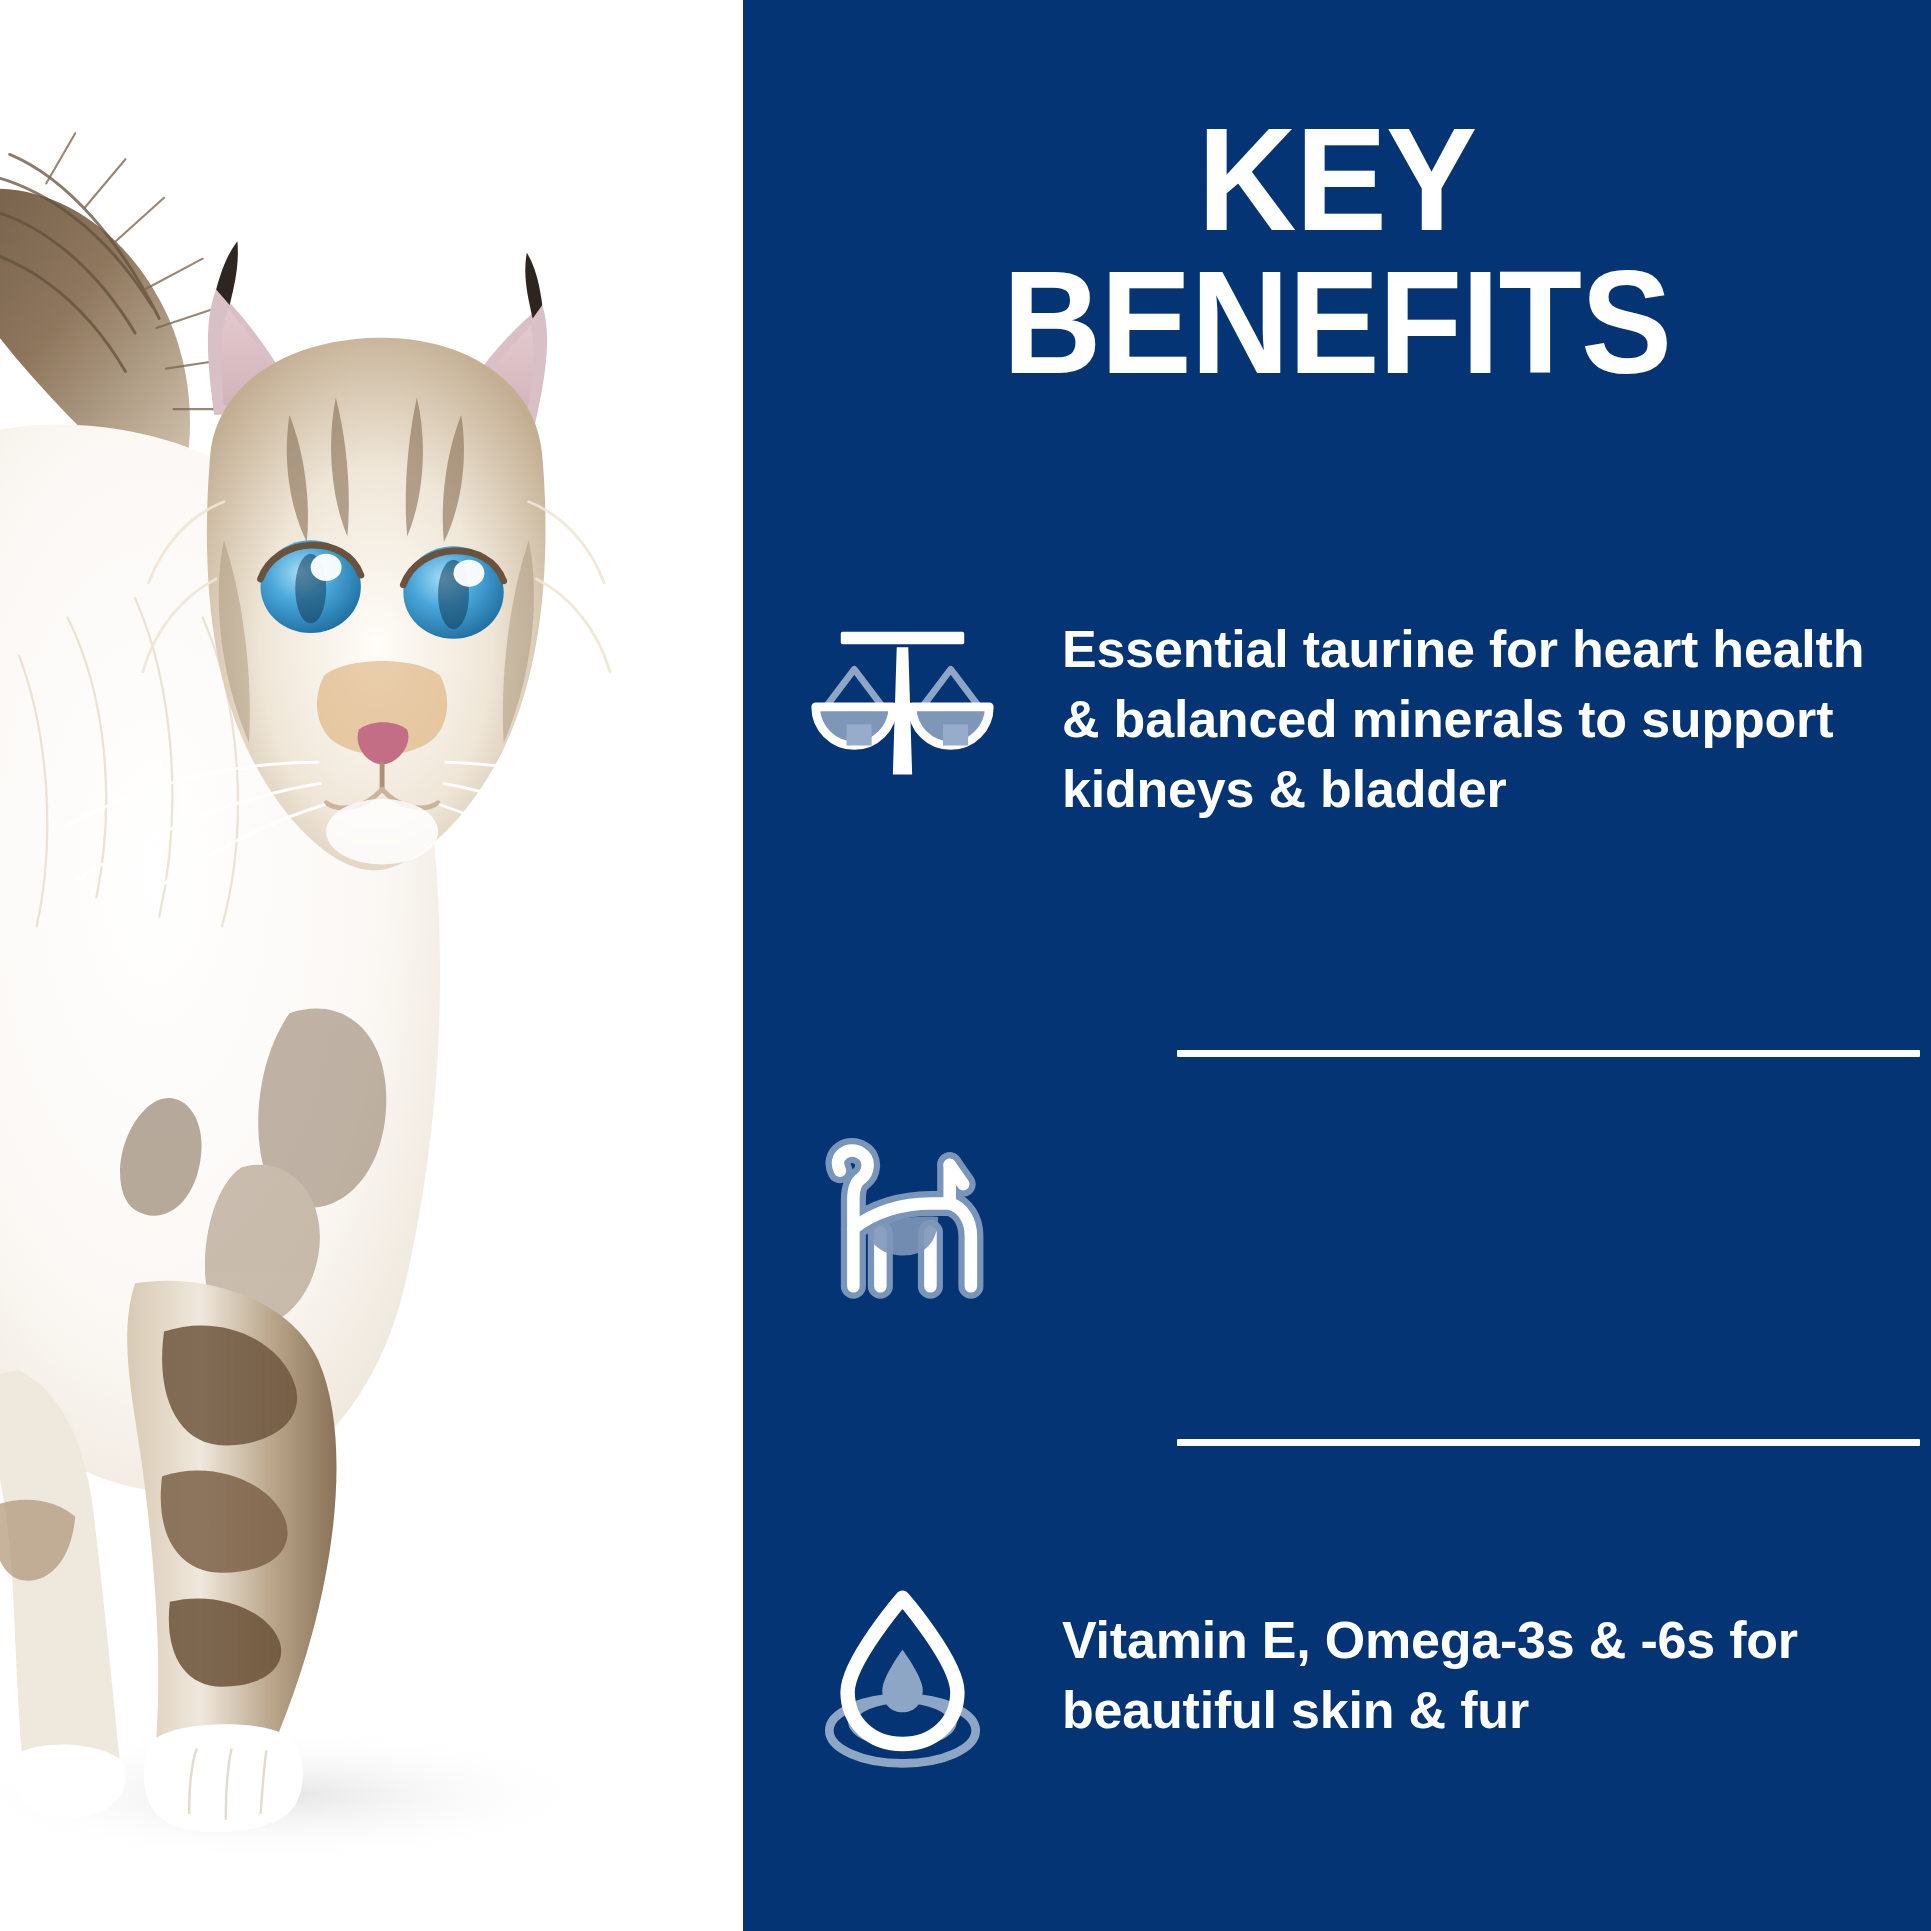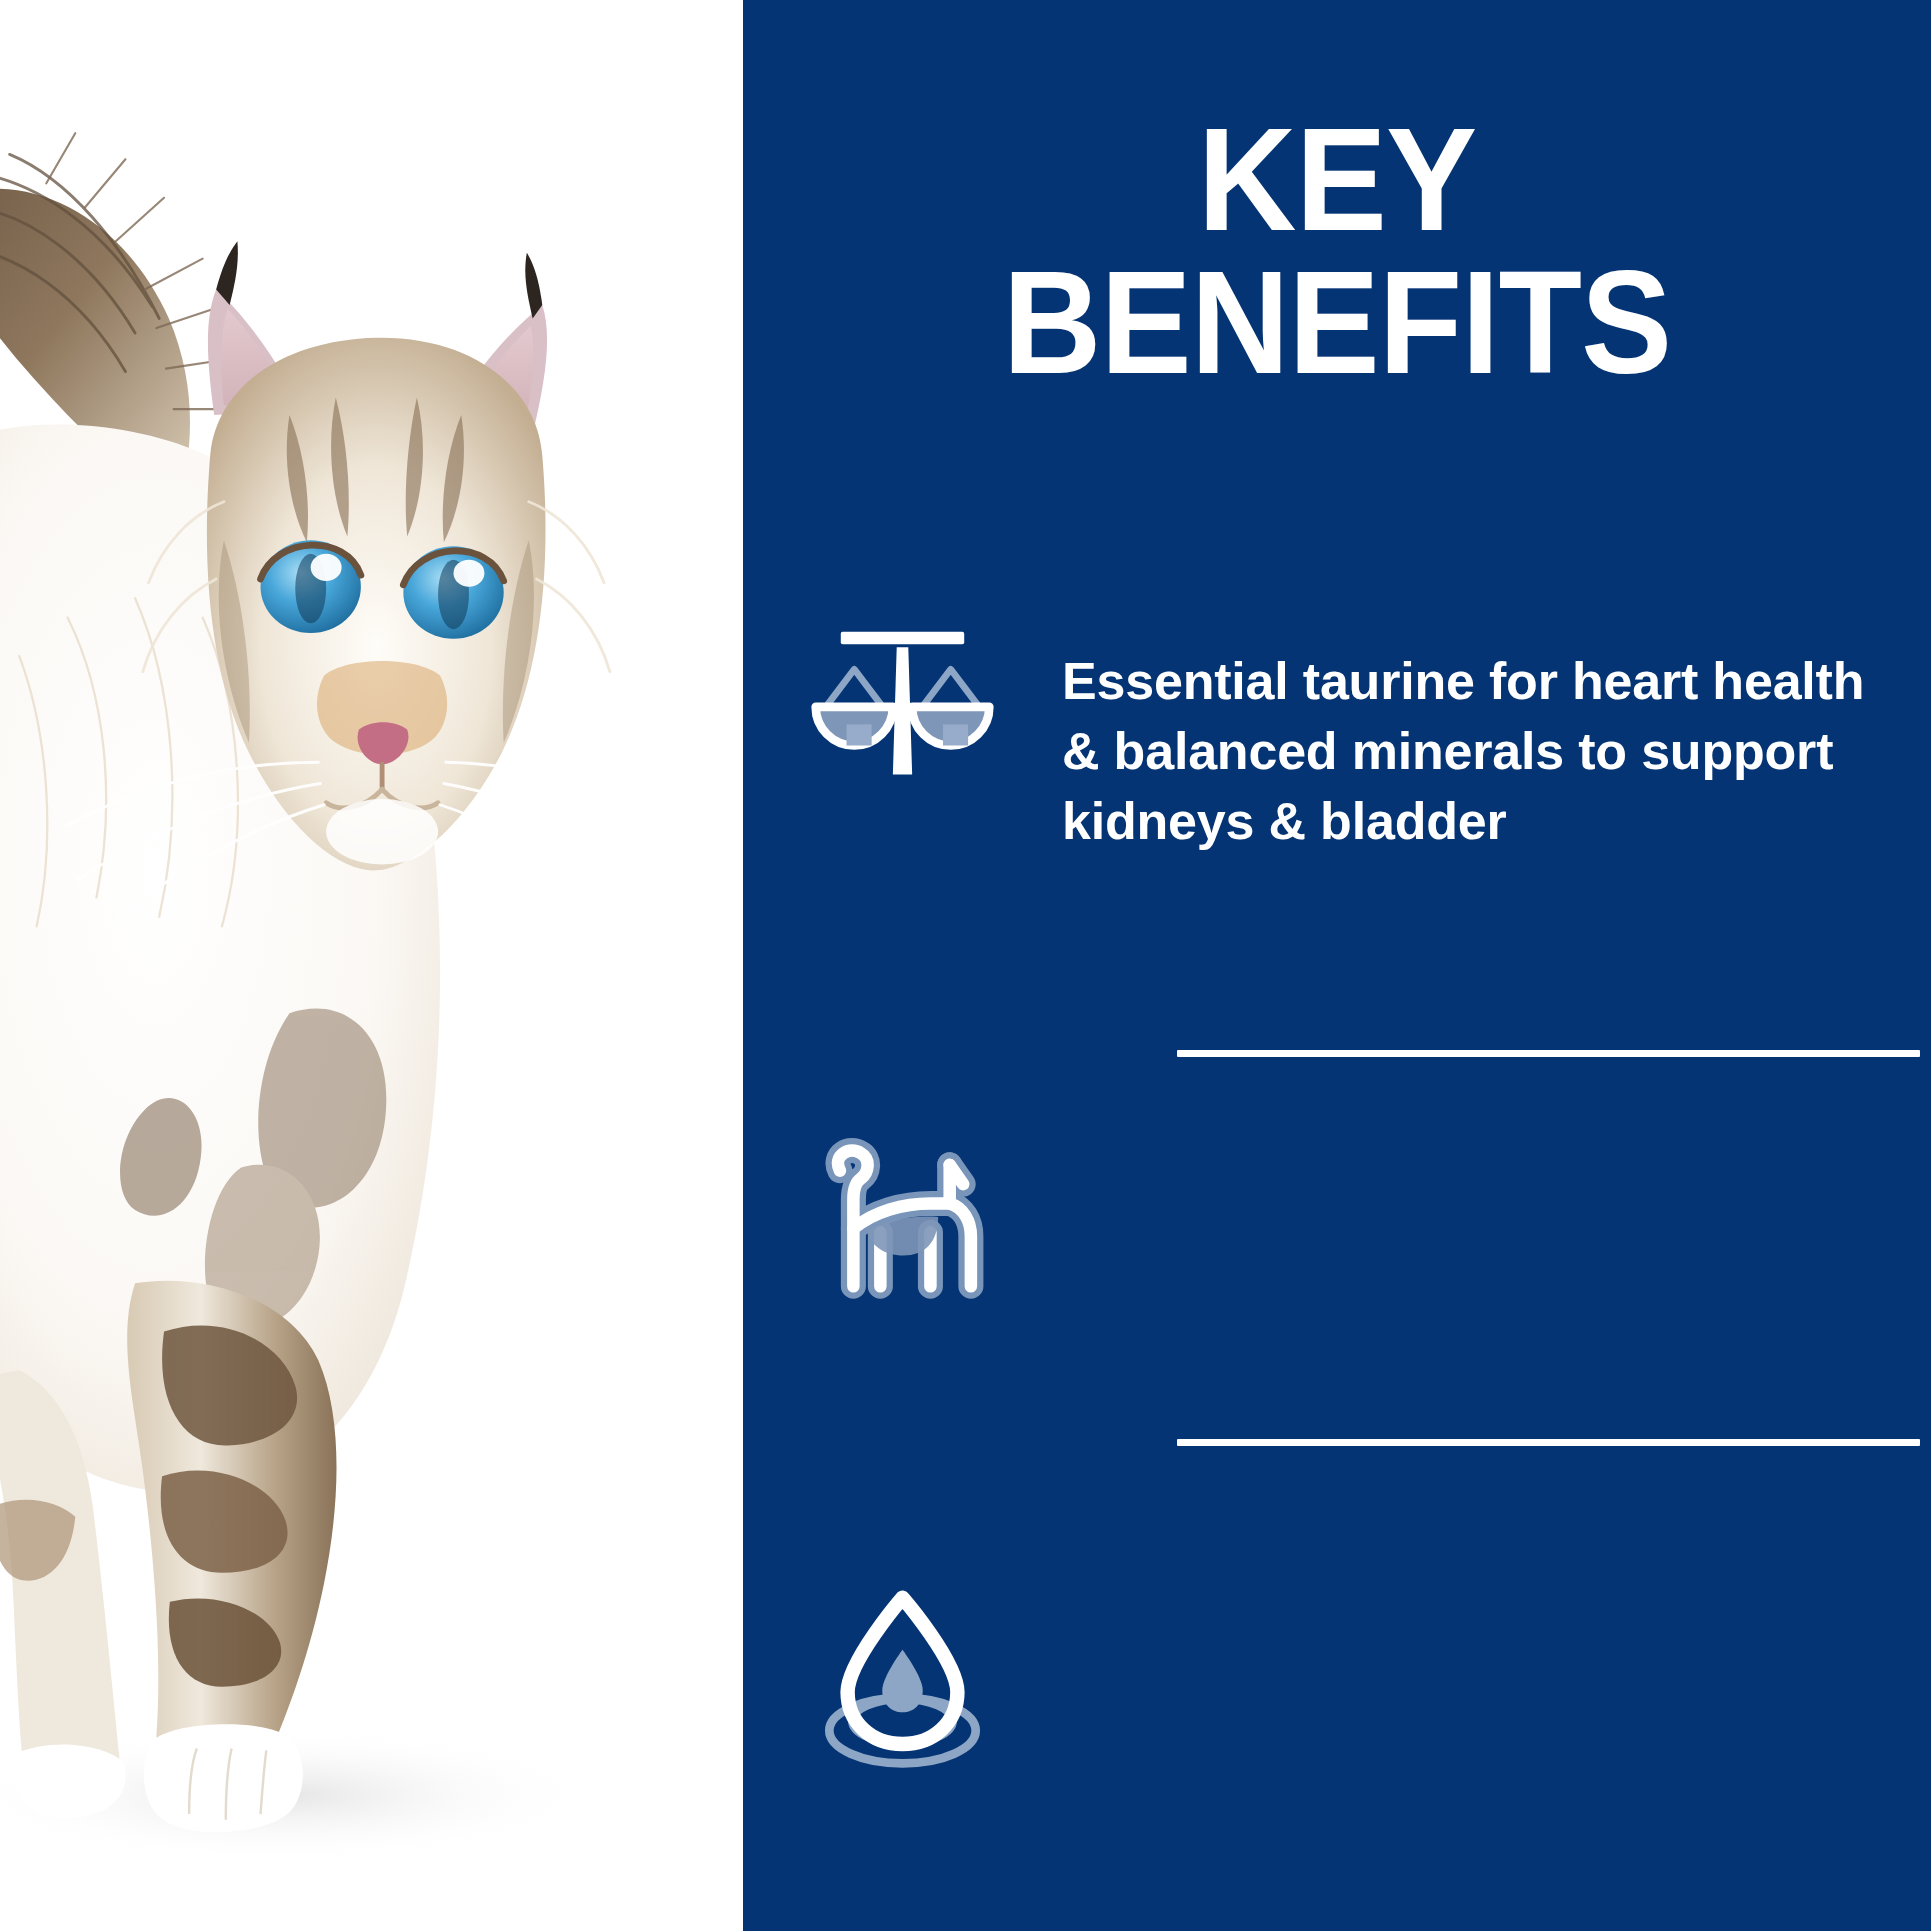--- a/index.html
+++ b/index.html
@@ -61,21 +61,20 @@
     padding-top:3.9px;
   }
   .benefit-text{
     flex:1 1 auto;
     color:#ffffff;
     font-size:52px;
     font-weight:700;
     line-height:1.35;
     padding-right:31px;
     letter-spacing:-0.2px;
-    margin-top:32px;
   }
   .benefit.b1 .benefit-text{padding-top:0px;}
   .benefit.b2 .benefit-text{padding-top:48px;}
   .benefit.b3 .benefit-text{padding-top:25px;}
 
   .divider{
     position:absolute;
     left:434px;width:743px;height:6.8px;
     background:#ffffff;
     border-radius:1px;
@@ -368,17 +367,18 @@
           <ellipse cx="95" cy="152" rx="76" ry="34" fill="none" stroke="#8ea6c6" stroke-width="9"></ellipse>
           <ellipse cx="95" cy="142" rx="52" ry="23" fill="none" stroke="#8ea6c6" stroke-width="9"></ellipse>
 
           <path d="M95,14 C95,14 38,80 38,112 C38,144 63,166 95,166
                    C127,166 152,144 152,112 C152,80 95,14 95,14 Z" fill="none" stroke="#ffffff" stroke-width="15" stroke-linejoin="round"></path>
 
           <path d="M95,68 C95,68 74,96 74,110 C74,124 83,133 95,133
                    C107,133 116,124 116,110 C116,96 95,68 95,68 Z" fill="#8ea6c6"></path>
         </svg>
       </div>
+      <div class="benefit-text">Vitamin E, Omega-3s &amp; -6s for beautiful skin &amp; fur</div>
     </div>
 
   </div>
 </div>
 
 
 </body></html>

